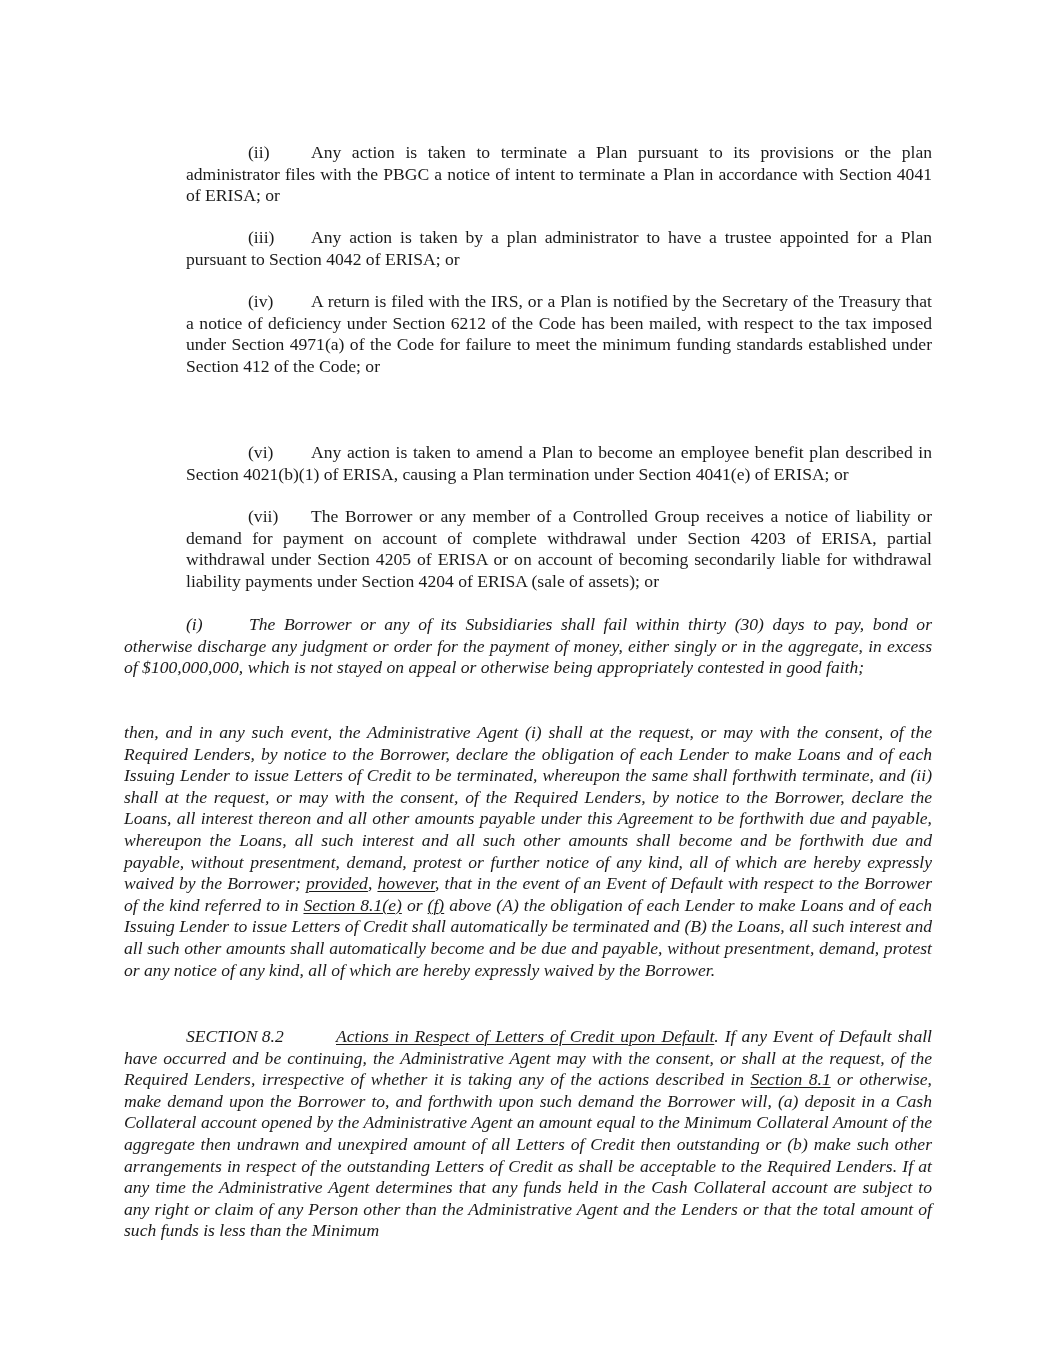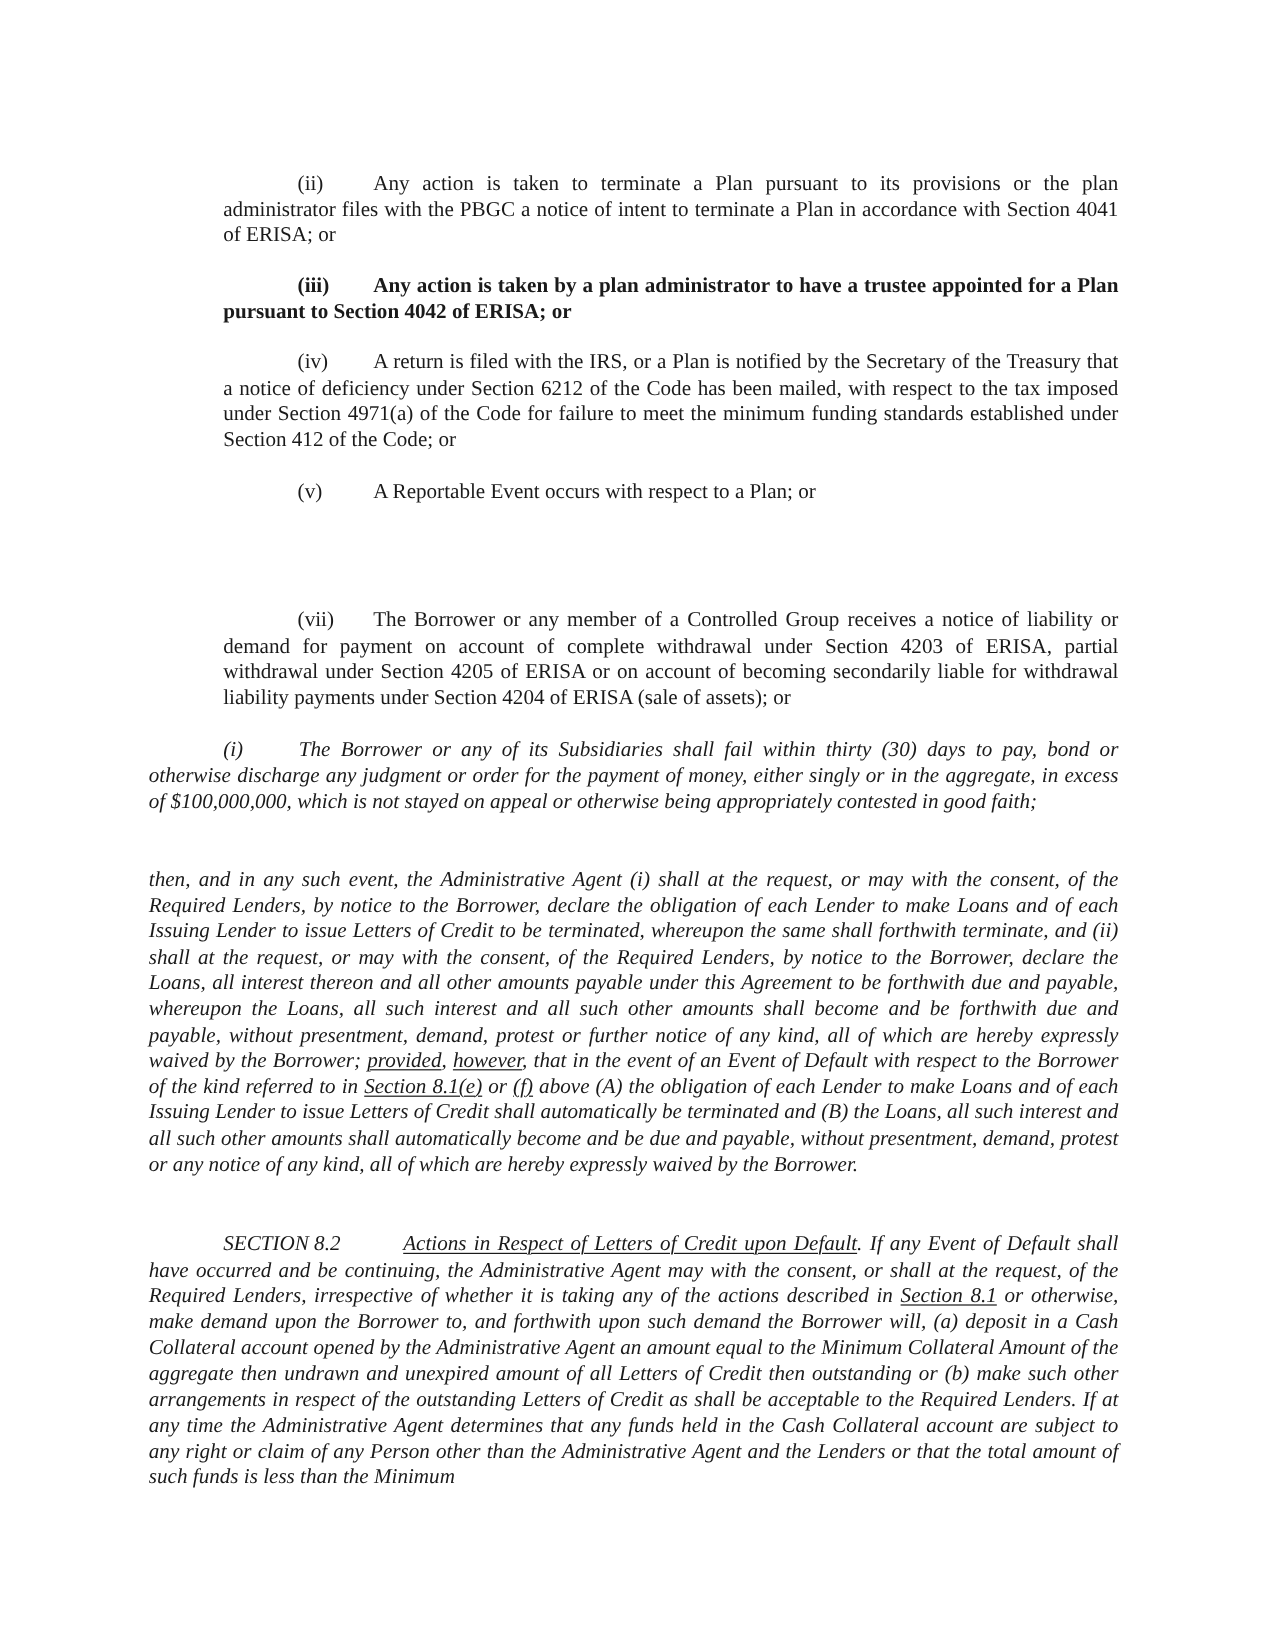--- a/index.html
+++ b/index.html
@@ -66,26 +66,26 @@
       text-align: center;
     }
   </style>
 </head>
 <body>
 
 <div class="page">
 
   <p class="para sub" style="top:126px;"><span class="label">(ii)</span><span>Any action is taken to terminate a Plan pursuant to its provisions or the plan administrator files with the PBGC a notice of intent to terminate a Plan in accordance with Section 4041 of ERISA; or</span></p>
 
-  <p class="para sub" style="top:211px;font-weight:bold;"><span class="label">(iii)</span><span>Any action is taken by a plan administrator to have a trustee appointed for a Plan pursuant to Section 4042 of ERISA; or</span></p>
+  <p class="para sub" style="top:211px;"><span class="label">(iii)</span><span>Any action is taken by a plan administrator to have a trustee appointed for a Plan pursuant to Section 4042 of ERISA; or</span></p>
 
   <p class="para sub" style="top:275px;"><span class="label">(iv)</span><span>A return is filed with the IRS, or a Plan is notified by the Secretary of the Treasury that a notice of deficiency under Section 6212 of the Code has been mailed, with respect to the tax imposed under Section 4971(a) of the Code for failure to meet the minimum funding standards established under Section 412 of the Code; or</span></p>
 
-  <p class="para sub" style="top:383px;"><span class="label">(v)</span><span>A Reportable Event occurs with respect to a Plan; or</span></p>
 
+  <p class="para sub" style="top:426px;"><span class="label">(vi)</span><span>Any action is taken to amend a Plan to become an employee benefit plan described in Section 4021(b)(1) of ERISA, causing a Plan termination under Section 4041(e) of ERISA; or</span></p>
 
   <p class="para sub" style="top:490px;"><span class="label">(vii)</span><span>The Borrower or any member of a Controlled Group receives a notice of liability or demand for payment on account of complete withdrawal under Section 4203 of ERISA, partial withdrawal under Section 4205 of ERISA or on account of becoming secondarily liable for withdrawal liability payments under Section 4204 of ERISA (sale of assets); or</span></p>
 
   <p class="para main indent" style="top:598px;"><span class="label">(i)</span><span>The Borrower or any of its Subsidiaries shall fail within thirty (30) days to pay, bond or otherwise discharge any judgment or order for the payment of money, either singly or in the aggregate, in excess of $100,000,000, which is not stayed on appeal or otherwise being appropriately contested in good faith;</span></p>
 
   <p class="para main" style="top:706px;"><span>then, and in any such event, the Administrative Agent (i) shall at the request, or may with the consent, of the Required Lenders, by notice to the Borrower, declare the obligation of each Lender to make Loans and of each Issuing Lender to issue Letters of Credit to be terminated, whereupon the same shall forthwith terminate, and (ii) shall at the request, or may with the consent, of the Required Lenders, by notice to the Borrower, declare the Loans, all interest thereon and all other amounts payable under this Agreement to be forthwith due and payable, whereupon the Loans, all such interest and all such other amounts shall become and be forthwith due and payable, without presentment, demand, protest or further notice of any kind, all of which are hereby expressly waived by the Borrower; </span><span class="u">provided</span><span>, </span><span class="u">however</span><span>, that in the event of an Event of Default with respect to the Borrower of the kind referred to in </span><span class="u">Section 8.1(e)</span><span> or </span><span class="u">(f)</span><span> above (A) the obligation of each Lender to make Loans and of each Issuing Lender to issue Letters of Credit shall automatically be terminated and (B) the Loans, all such interest and all such other amounts shall automatically become and be due and payable, without presentment, demand, protest or any notice of any kind, all of which are hereby expressly waived by the Borrower.</span></p>
 
   <p class="para main indent" style="top:1010px;"><span class="label-wide">SECTION 8.2</span><span class="u">Actions in Respect of Letters of Credit upon Default</span><span>. If any Event of Default shall have occurred and be continuing, the Administrative Agent may with the consent, or shall at the request, of the Required Lenders, irrespective of whether it is taking any of the actions described in </span><span class="u">Section 8.1</span><span> or otherwise, make demand upon the Borrower to, and forthwith upon such demand the Borrower will, (a) deposit in a Cash Collateral account opened by the Administrative Agent an amount equal to the Minimum Collateral Amount of the aggregate then undrawn and unexpired amount of all Letters of Credit then outstanding or (b) make such other arrangements in respect of the outstanding Letters of Credit as shall be acceptable to the Required Lenders. If at any time the Administrative Agent determines that any funds held in the Cash Collateral account are subject to any right or claim of any Person other than the Administrative Agent and the Lenders or that the total amount of such funds is less than the Minimum</span></p>
 
 

